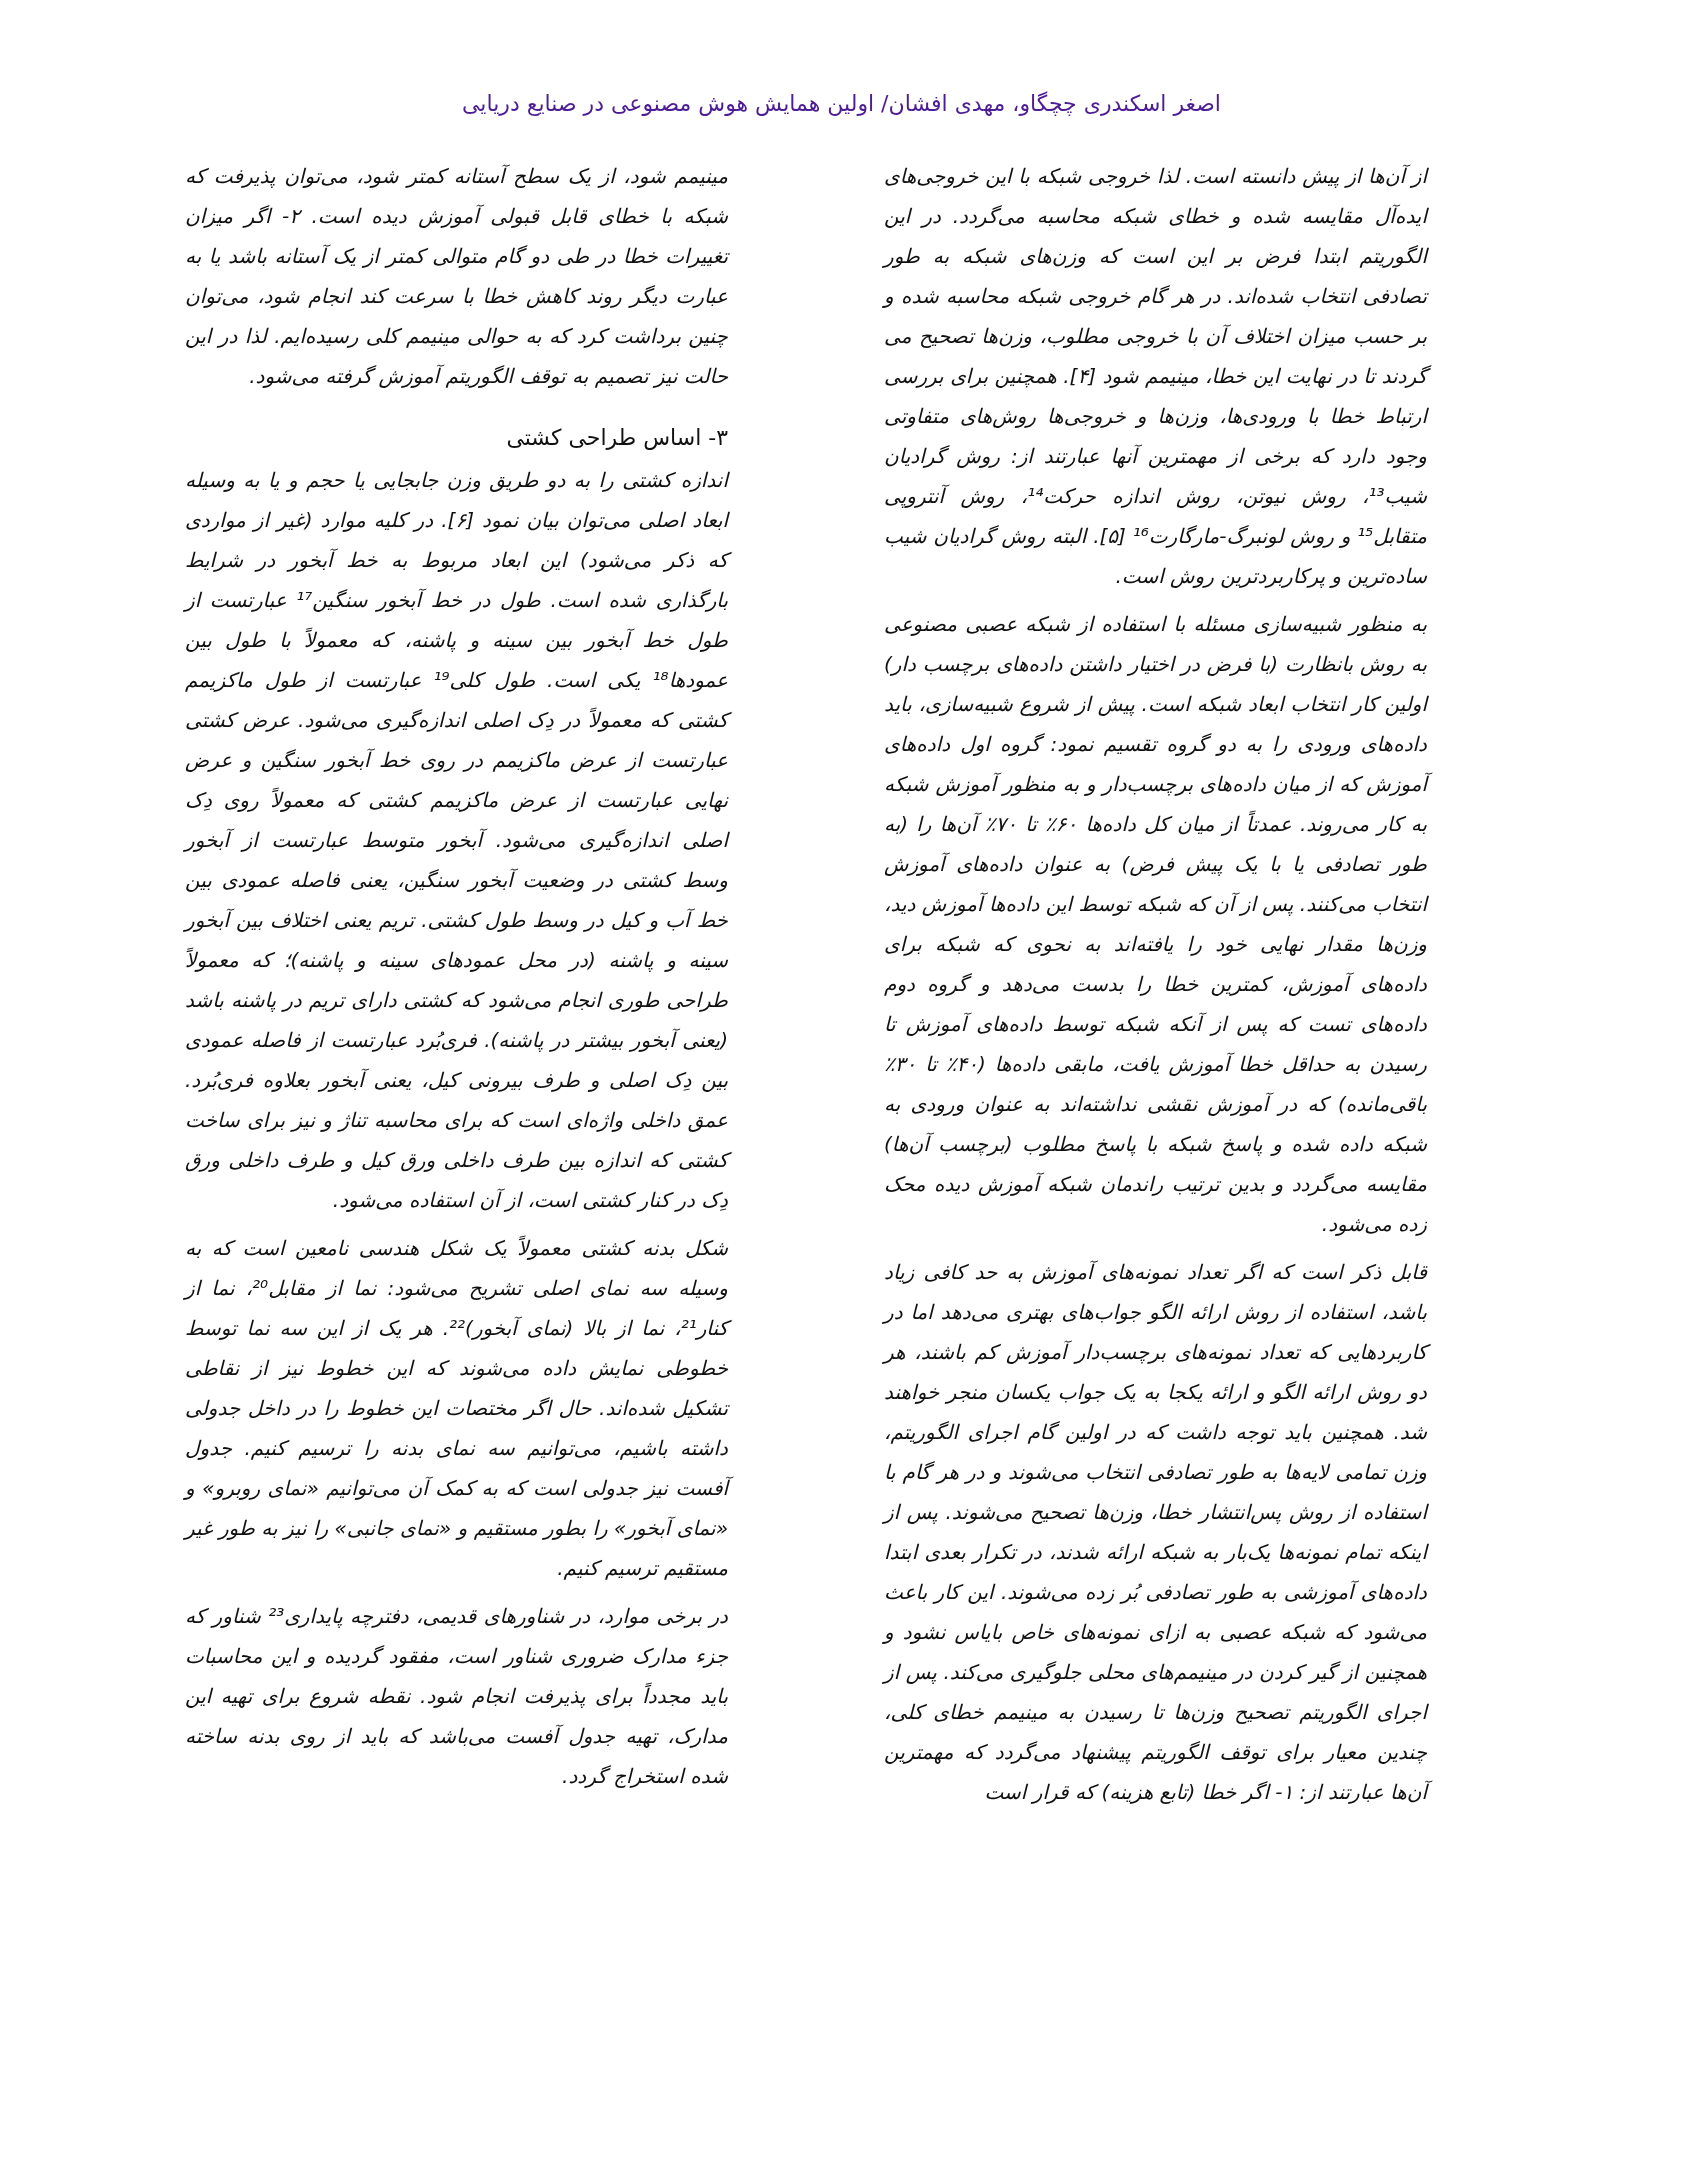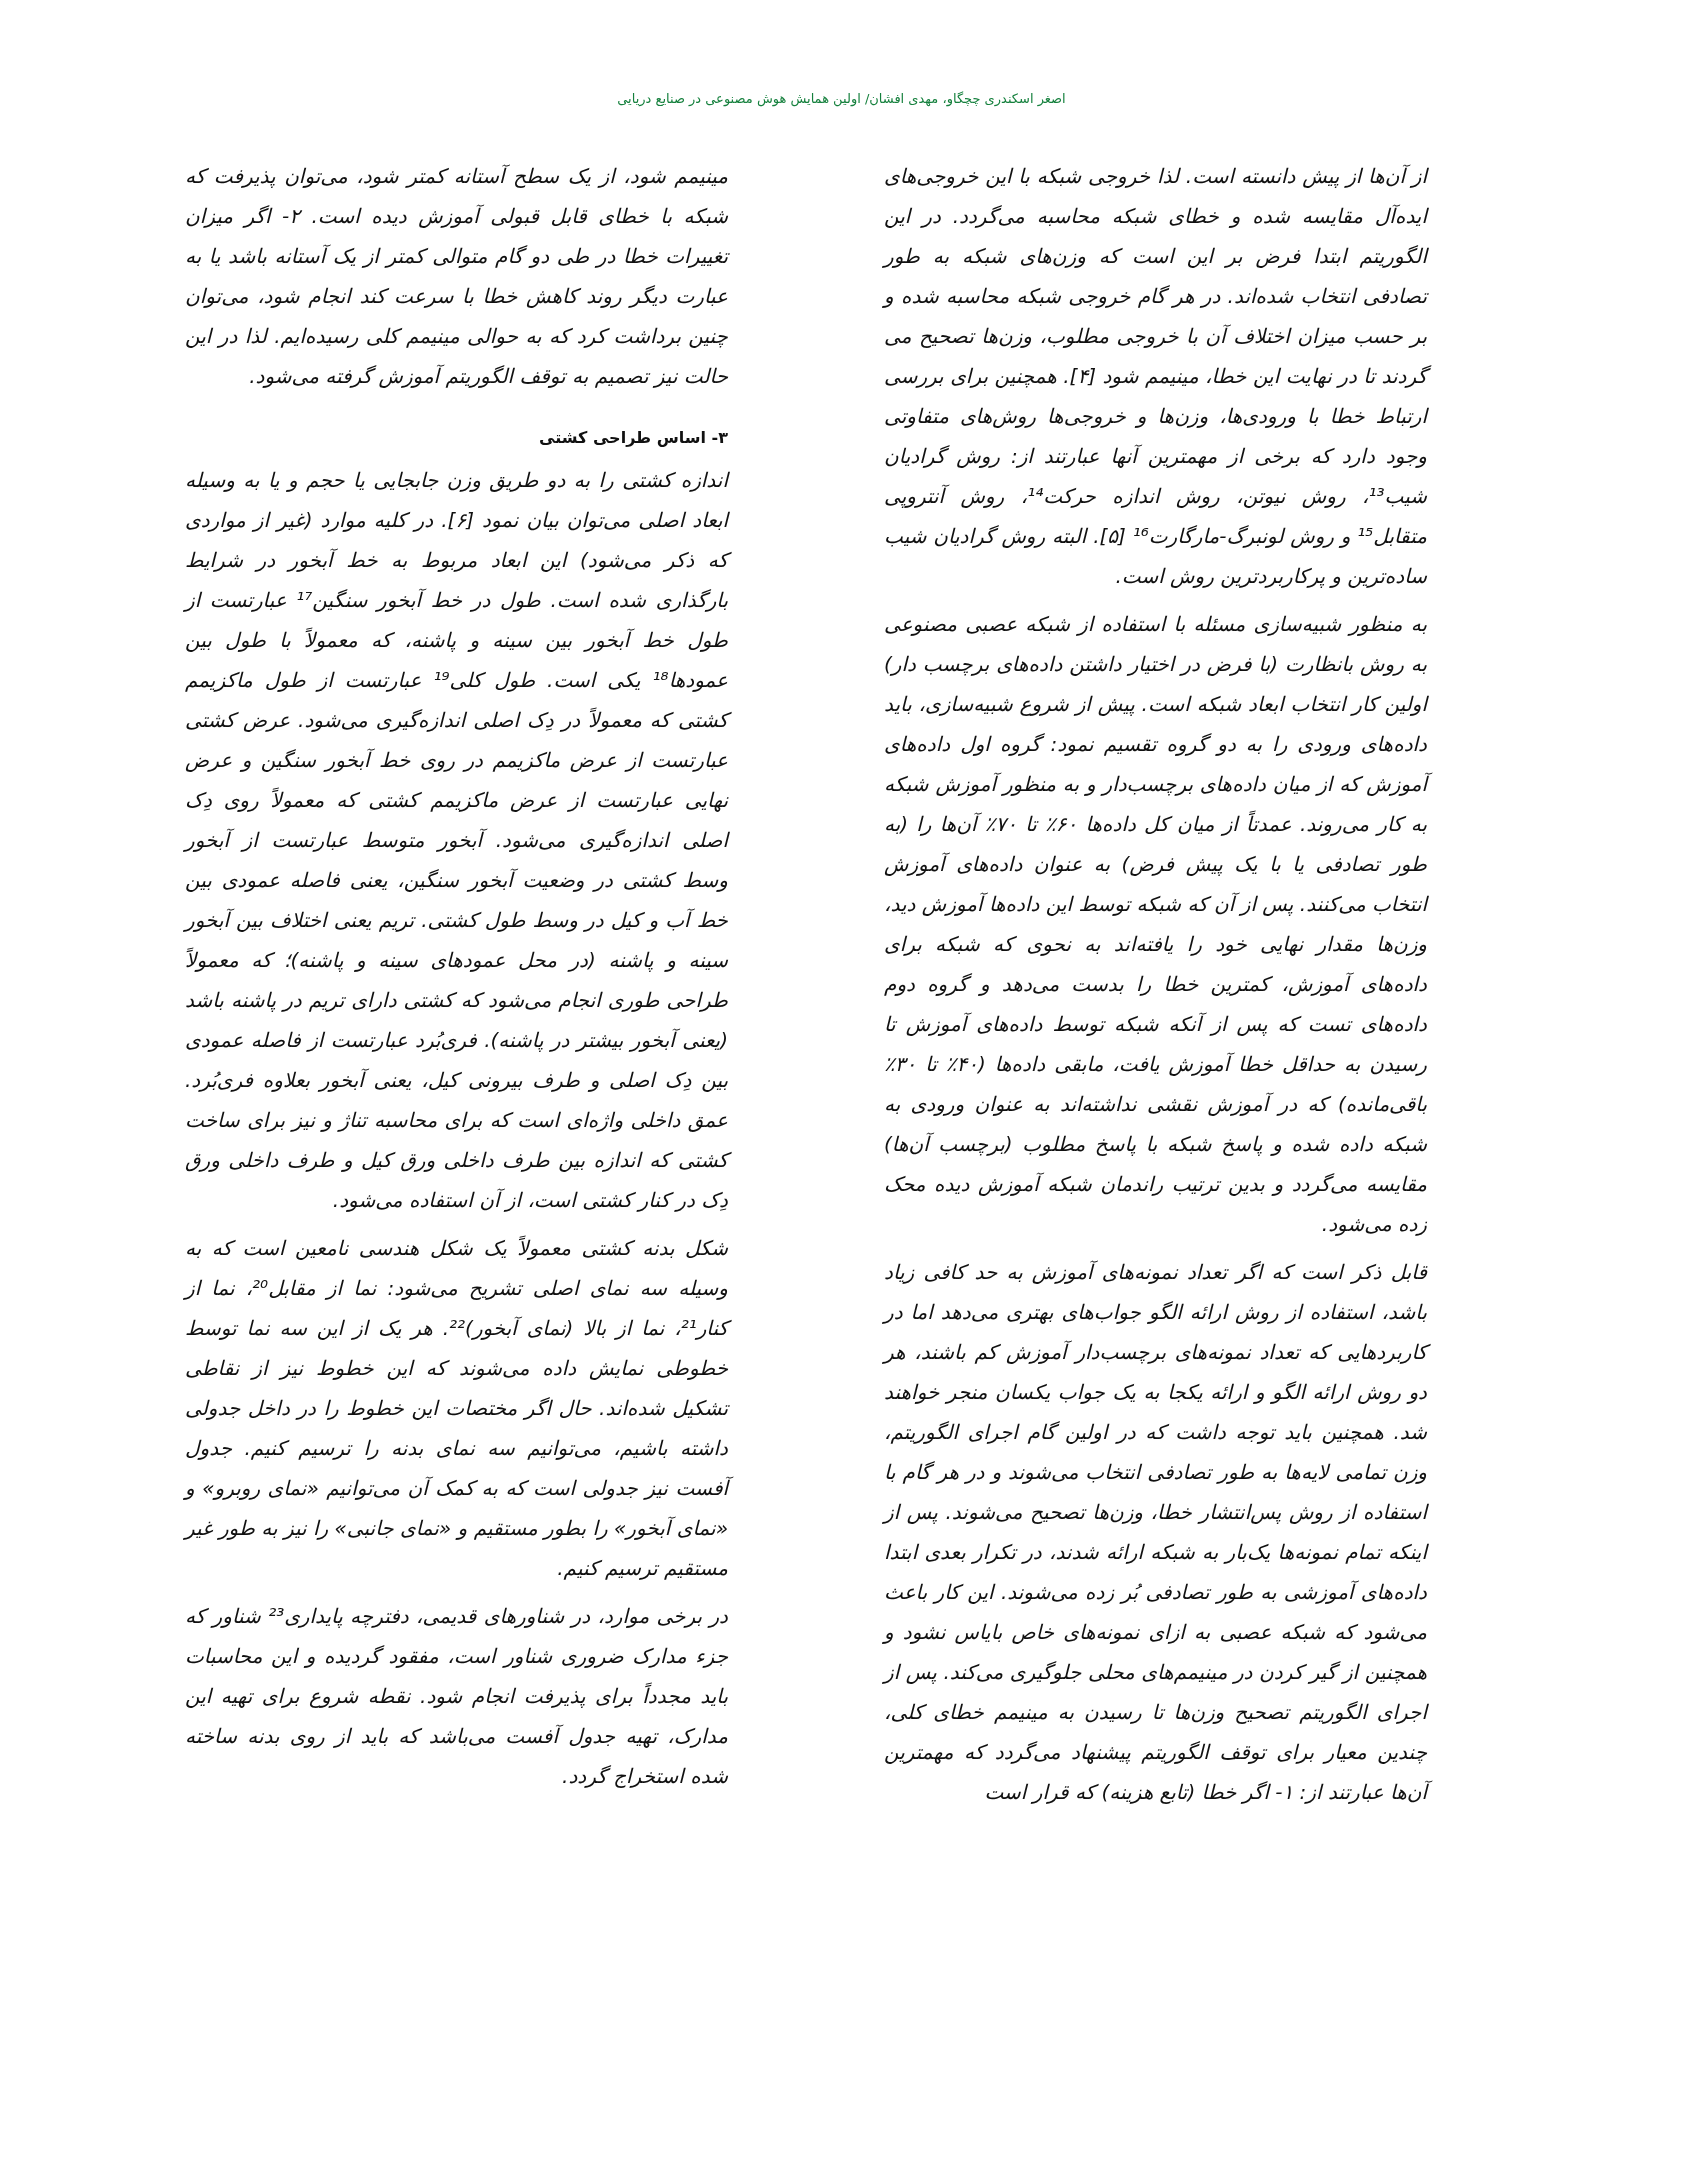--- a/index.html
+++ b/index.html
@@ -2,32 +2,32 @@
 <html lang="fa" dir="rtl"><head>
   <meta charset="utf-8">
   <style>
     html, body { margin: 0; padding: 0; background: #ffffff; }
     body {
       width: 1683px; height: 2178px; position: relative; overflow: hidden;
       font-family: "DejaVu Sans", sans-serif; color: #111;
     }
     .running-header {
       position: absolute; top: 91px; left: 0; width: 1683px; text-align: center;
-      font-size: 13px; color: #15803d; direction: rtl;
+      font-size: 22px; color: #4c1d95; direction: rtl;
     }
     .col {
       position: absolute; top: 156px; width: 543px; direction: rtl;
       text-align: justify; text-align-last: right;
       font-size: 20px; line-height: 40px;
     }
     .col-right { left: 884px; }
     .col-left { left: 185px; }
     .col p { margin: 0 0 8px 0; font-style: italic; }
     .section-heading {
-      font-weight: bold; font-size: 16px; margin: 22px 0 2px 0; line-height: 40px;
+      font-weight: normal; font-size: 22px; margin: 22px 0 2px 0; line-height: 40px;
     }
   </style>
 </head>
 <body>
 
 <div class="running-header">اصغر اسکندری چچگاو، مهدی افشان/ اولین همایش هوش مصنوعی در صنایع دریایی</div>
 
 <div class="col col-right">
   <p>از آن‌ها از پیش دانسته است. لذا خروجی شبکه با این خروجی‌های ایده‌آل مقایسه شده و خطای شبکه محاسبه می‌گردد. در این الگوریتم ابتدا فرض بر این است که وزن‌های شبکه به طور تصادفی انتخاب شده‌اند. در هر گام خروجی شبکه محاسبه شده و بر حسب میزان اختلاف آن با خروجی مطلوب، وزن‌ها تصحیح می گردند تا در نهایت این خطا، مینیمم شود [۴]. همچنین برای بررسی ارتباط خطا با ورودی‌ها، وزن‌ها و خروجی‌ها روش‌های متفاوتی وجود دارد که برخی از مهمترین آنها عبارتند از: روش گرادیان شیب¹³، روش نیوتن، روش اندازه حرکت¹⁴، روش آنتروپی متقابل¹⁵ و روش لونبرگ-مارگارت¹⁶ [۵]. البته روش گرادیان شیب ساده‌ترین و پرکاربردترین روش است.</p>
   <p>به منظور شبیه‌سازی مسئله با استفاده از شبکه عصبی مصنوعی به روش بانظارت (با فرض در اختیار داشتن داده‌های برچسب دار) اولین کار انتخاب ابعاد شبکه است. پیش از شروع شبیه‌سازی، باید داده‌های ورودی را به دو گروه تقسیم نمود: گروه اول داده‌های آموزش که از میان داده‌های برچسب‌دار و به منظور آموزش شبکه به کار می‌روند. عمدتاً از میان کل داده‌ها ۶۰٪ تا ۷۰٪ آن‌ها را (به طور تصادفی یا با یک پیش فرض) به عنوان داده‌های آموزش انتخاب می‌کنند. پس از آن که شبکه توسط این داده‌ها آموزش دید، وزن‌ها مقدار نهایی خود را یافته‌اند به نحوی که شبکه برای داده‌های آموزش، کمترین خطا را بدست می‌دهد و گروه دوم داده‌های تست که پس از آنکه شبکه توسط داده‌های آموزش تا رسیدن به حداقل خطا آموزش یافت، مابقی داده‌ها (۴۰٪ تا ۳۰٪ باقی‌مانده) که در آموزش نقشی نداشته‌اند به عنوان ورودی به شبکه داده شده و پاسخ شبکه با پاسخ مطلوب (برچسب آن‌ها) مقایسه می‌گردد و بدین ترتیب راندمان شبکه آموزش دیده محک زده می‌شود.</p>

